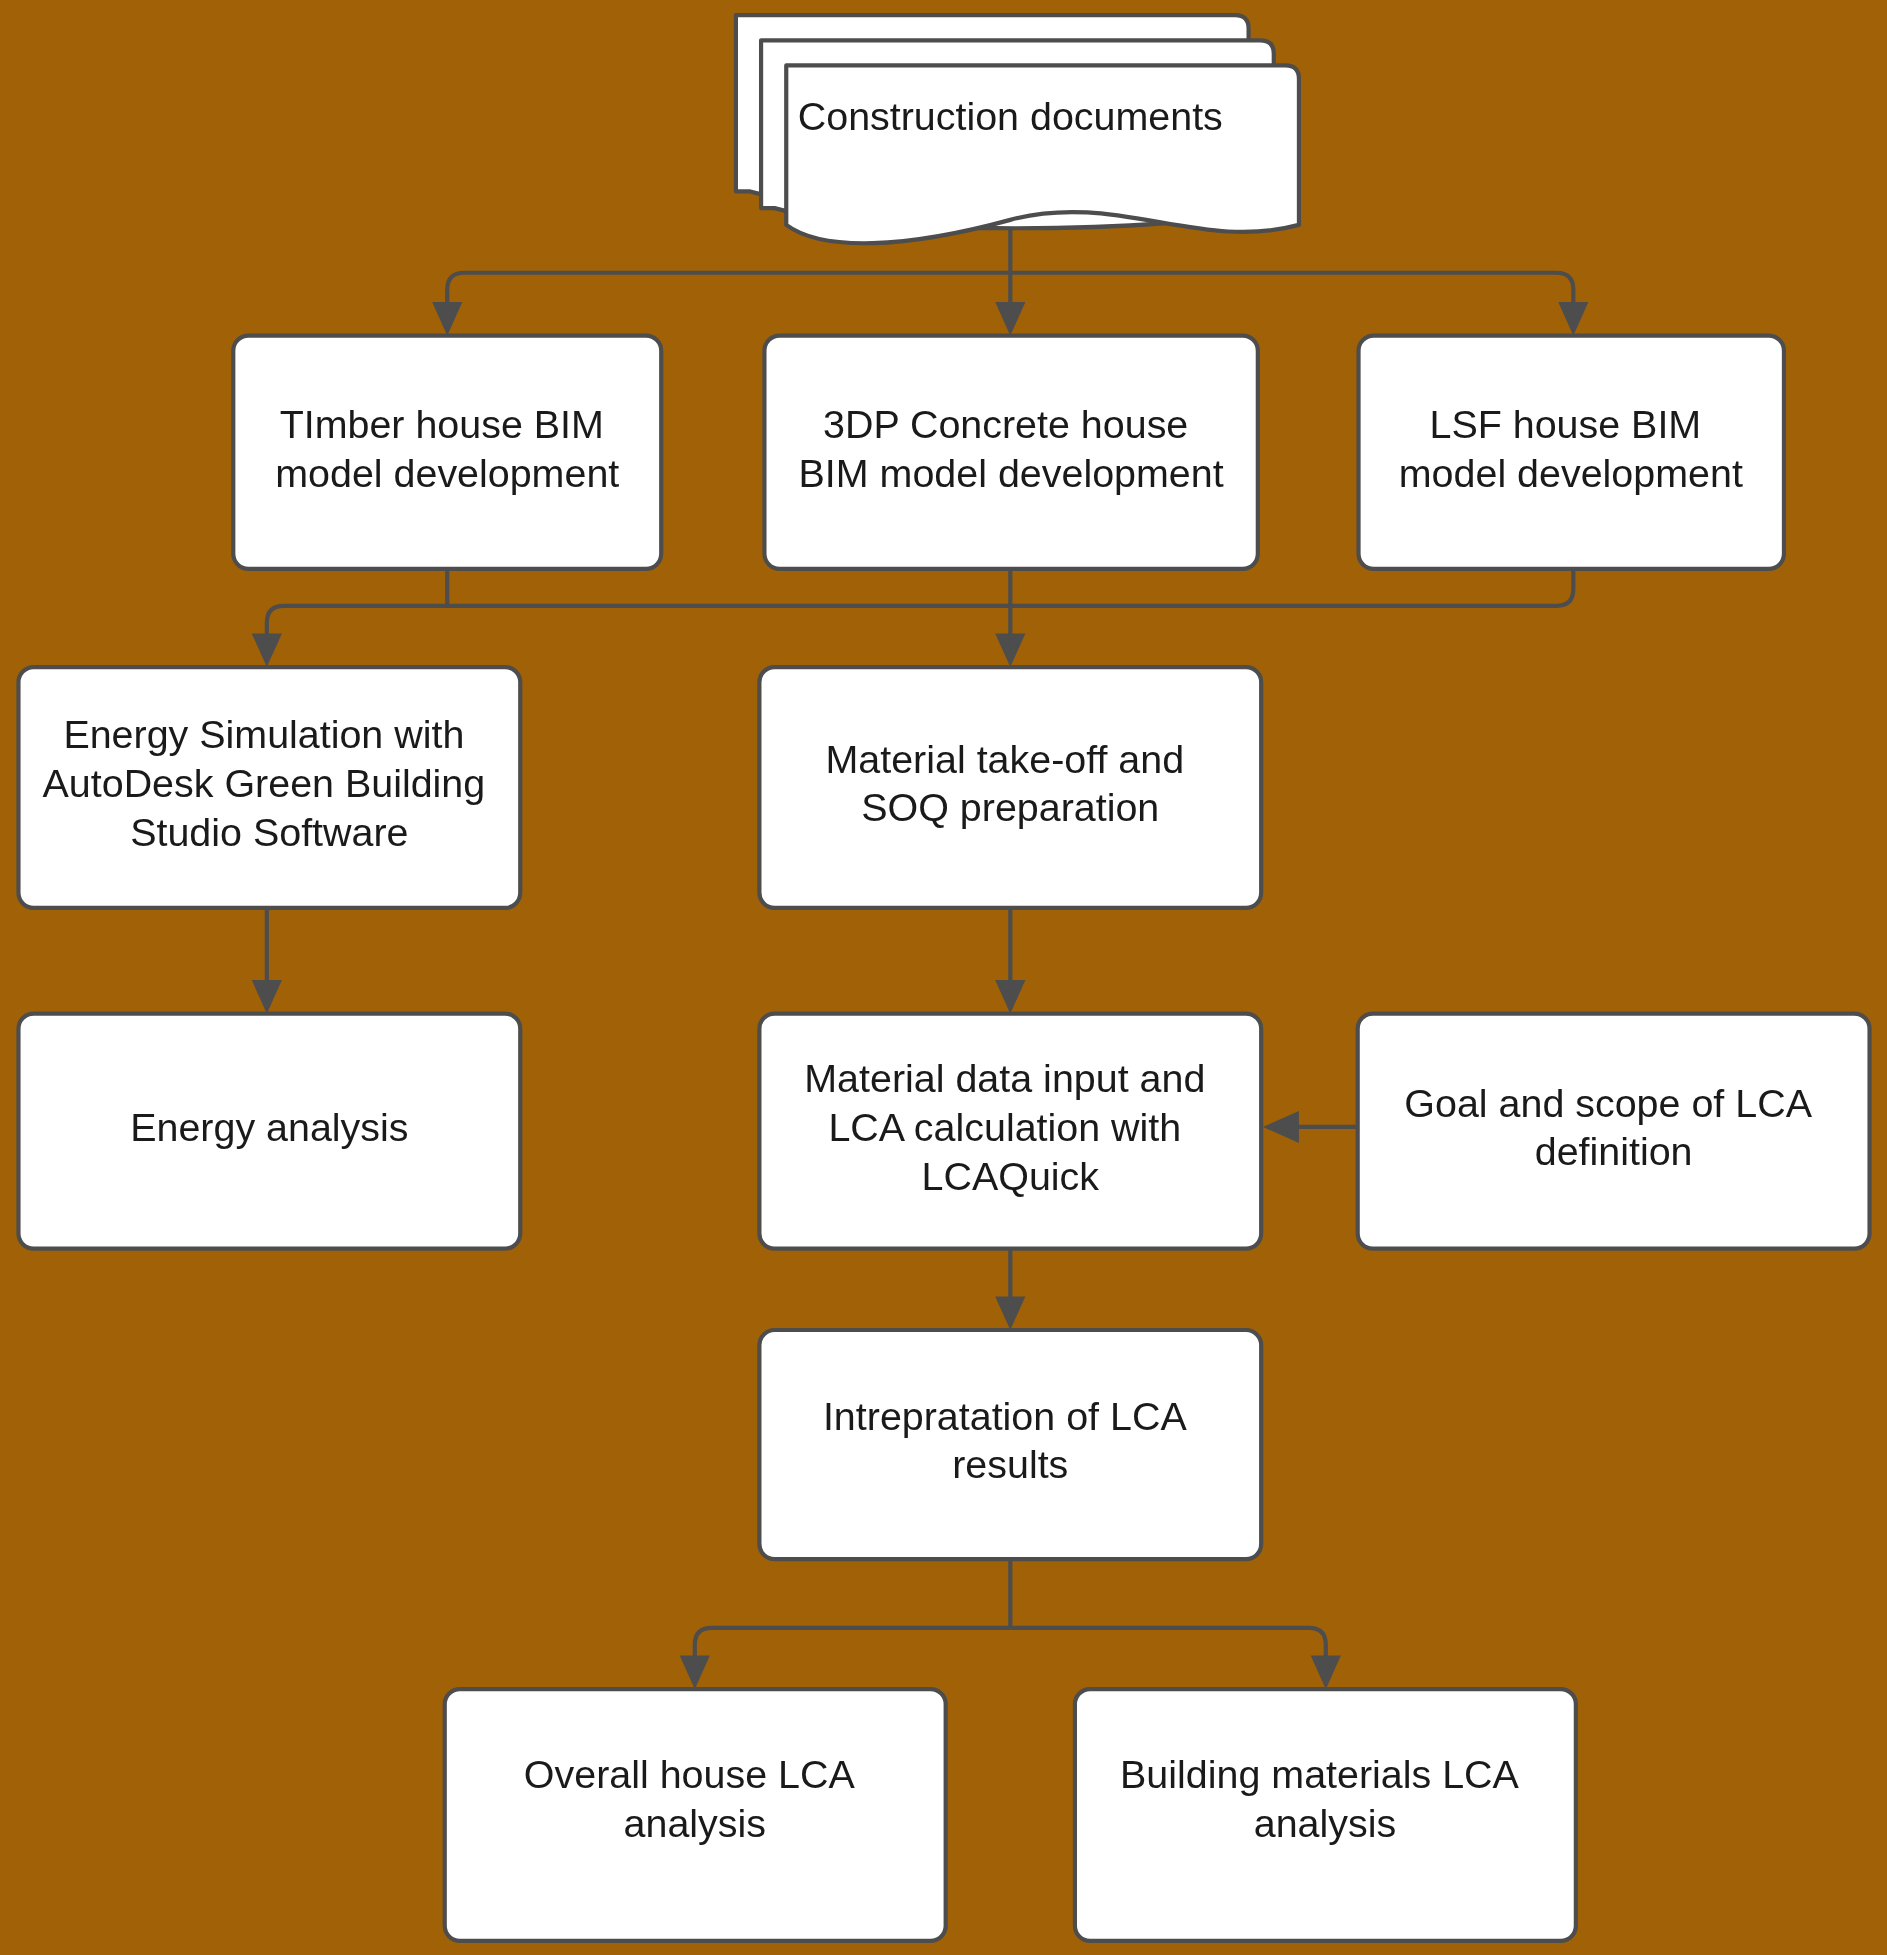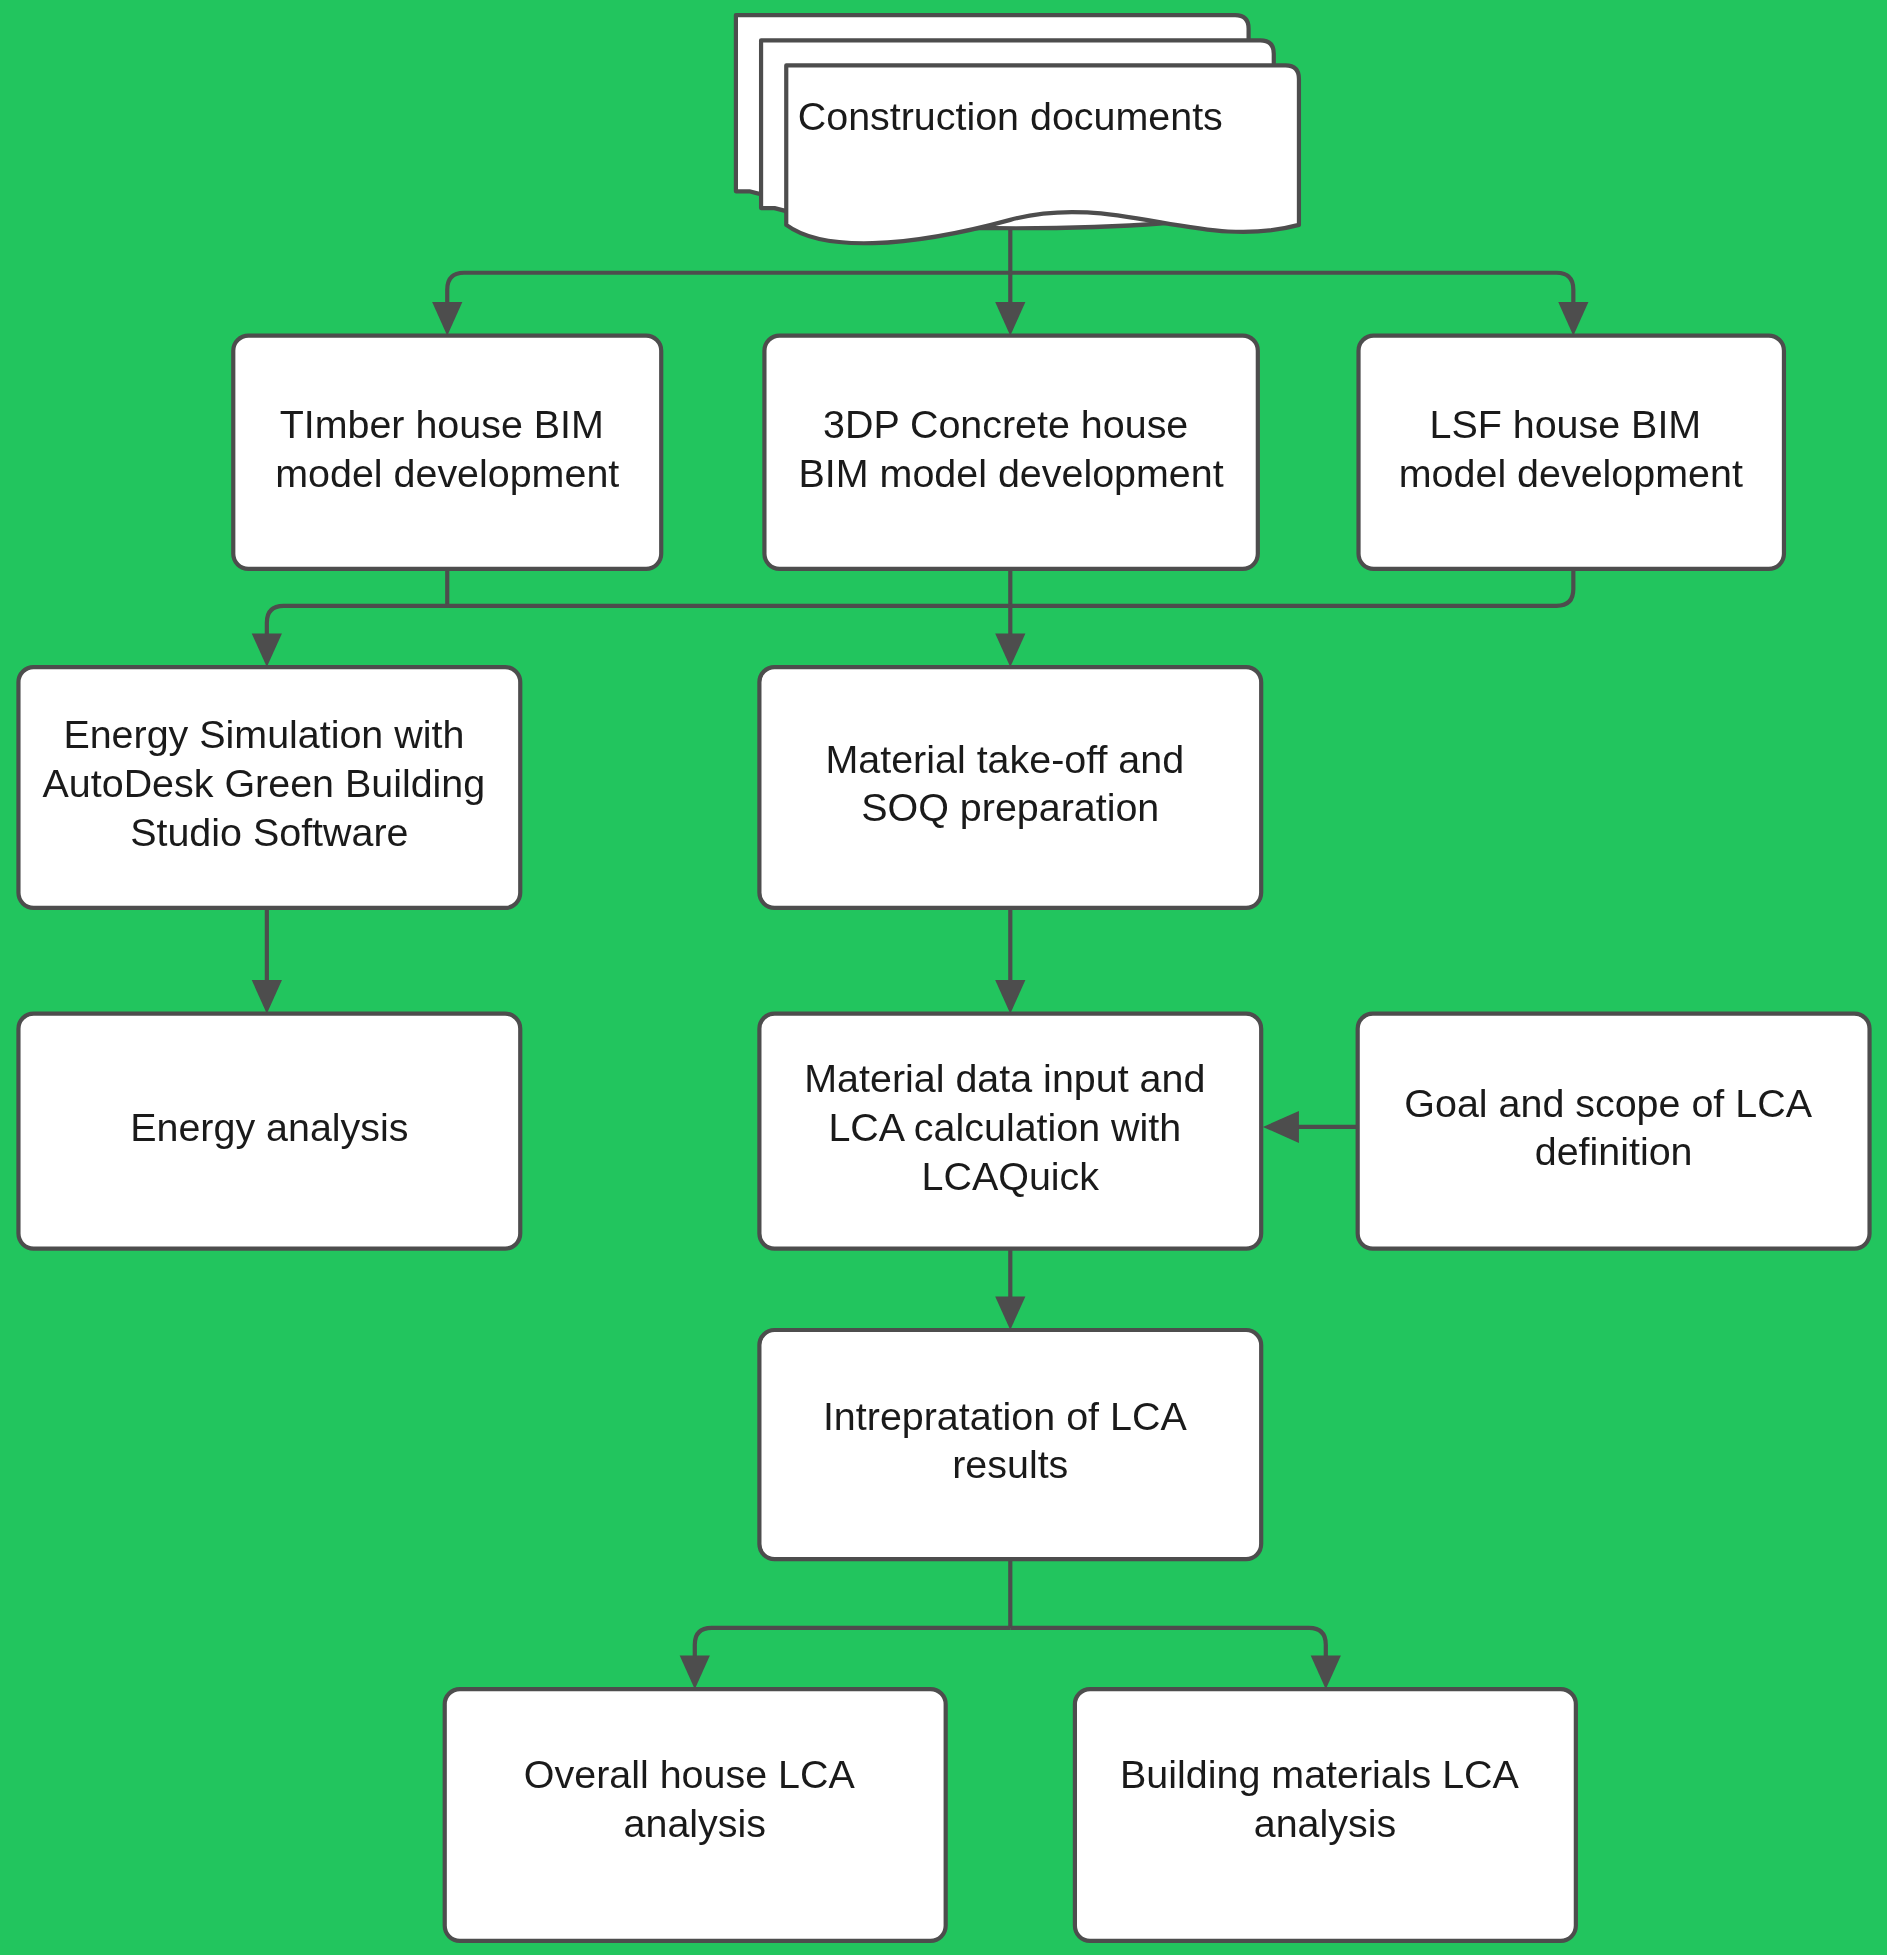--- a/index.html
+++ b/index.html
@@ -4,21 +4,21 @@
 <style>
   html, body {
     margin: 0;
     padding: 0;
     background: #ffffff;
   }
   #canvas-wrap {
     position: relative;
     width: 1888px;
     height: 1956px;
-    background: #22c55e;
+    background: #a16207;
     overflow: hidden;
   }
   svg#flow {
     display: block;
     width: 1888px;
     height: 1956px;
   }
   .node-rect {
     fill: #ffffff;
     stroke: #4d4d4d;

